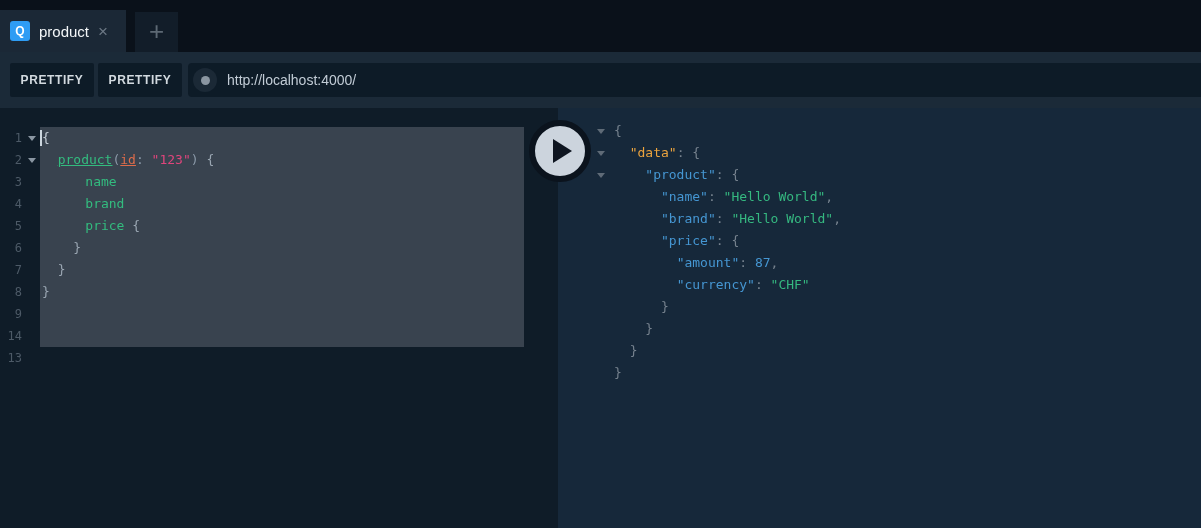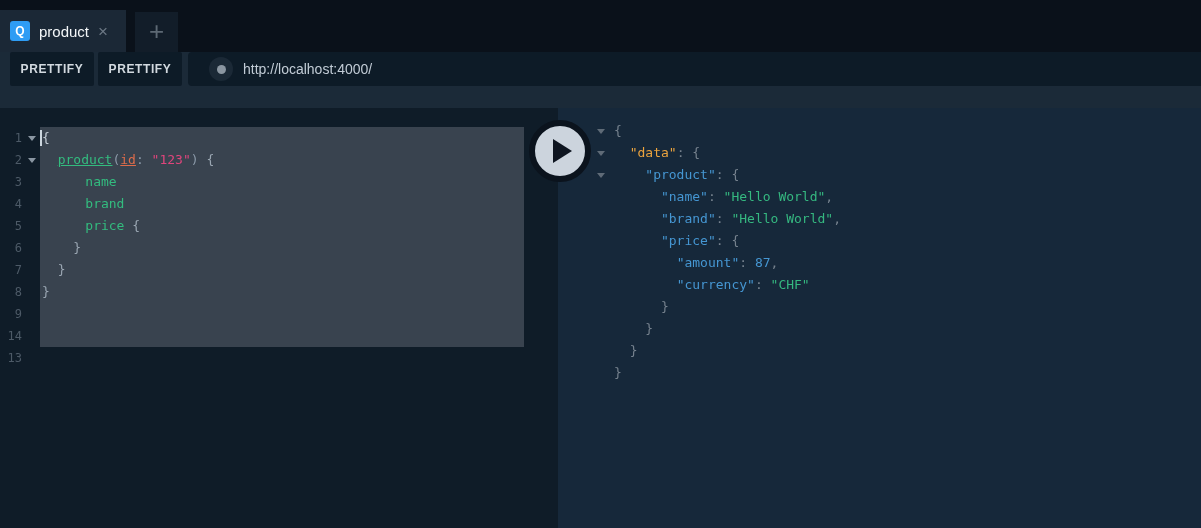--- a/index.html
+++ b/index.html
@@ -28,32 +28,32 @@
   .tab-close { color:#6c7885; font-size:17px; margin-left:9px; line-height:1; cursor:pointer; }
   .tab-add {
     height:40px; width:43px; margin-left:9px; background:#121d29;
     display:flex; align-items:center; justify-content:center; cursor:pointer;
   }
   .plus-glyph { color:#5d6974; font-size:26px; font-weight:400; line-height:1; margin-top:-3px; }
   
   .toolbar {
     position:absolute; left:0; top:52px; width:100%; height:56px;
     background:var(--toolbar-bg);
-    display:flex; padding-left:10px;
+    display:flex; align-items:center; padding-left:10px;
   }
   .tbtn {
     width:84px; height:34px; margin-right:4px; border:none; border-radius:2px;
     background:var(--button-bg); color:#d2d9df;
     font-family:"Liberation Sans", sans-serif; font-size:12px; font-weight:bold;
     letter-spacing:0.6px; cursor:pointer;
   }
   .urlbar {
     flex:1; height:34px; margin-left:2px; border-radius:4px 0 0 4px;
     background:var(--button-bg);
-    display:flex; align-items:center; padding-left:21px;
+    display:flex; align-items:center; padding-left:5px;
   }
   .dot-wrap {
     width:24px; height:24px; border-radius:50%; background:#1b2936;
     display:flex; align-items:center; justify-content:center; flex:0 0 auto;
   }
   .dot { width:9px; height:9px; border-radius:50%; background:#8b96a1; }
   .url-input {
     flex:1; margin-left:10px; background:transparent; border:none; outline:none;
     color:#c2ccd6; font-size:14px; font-family:"Liberation Sans", sans-serif;
   }

